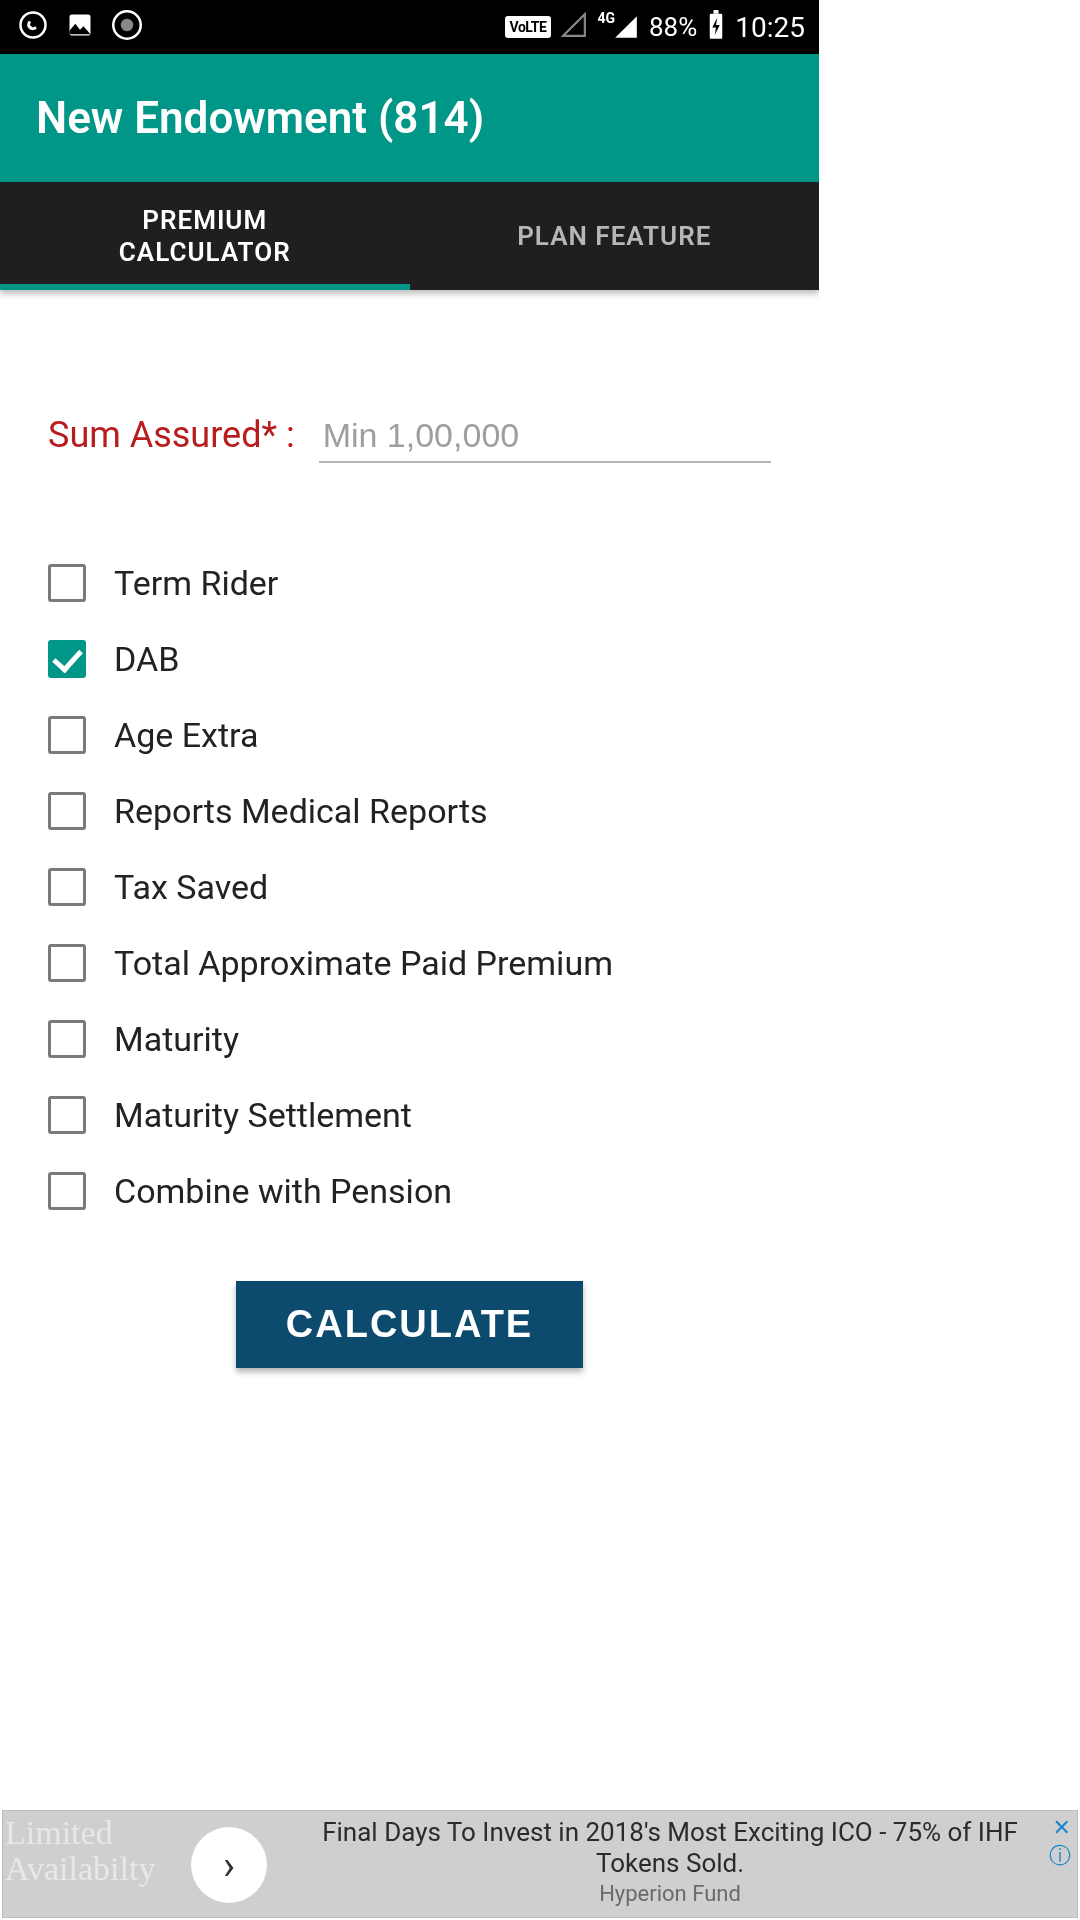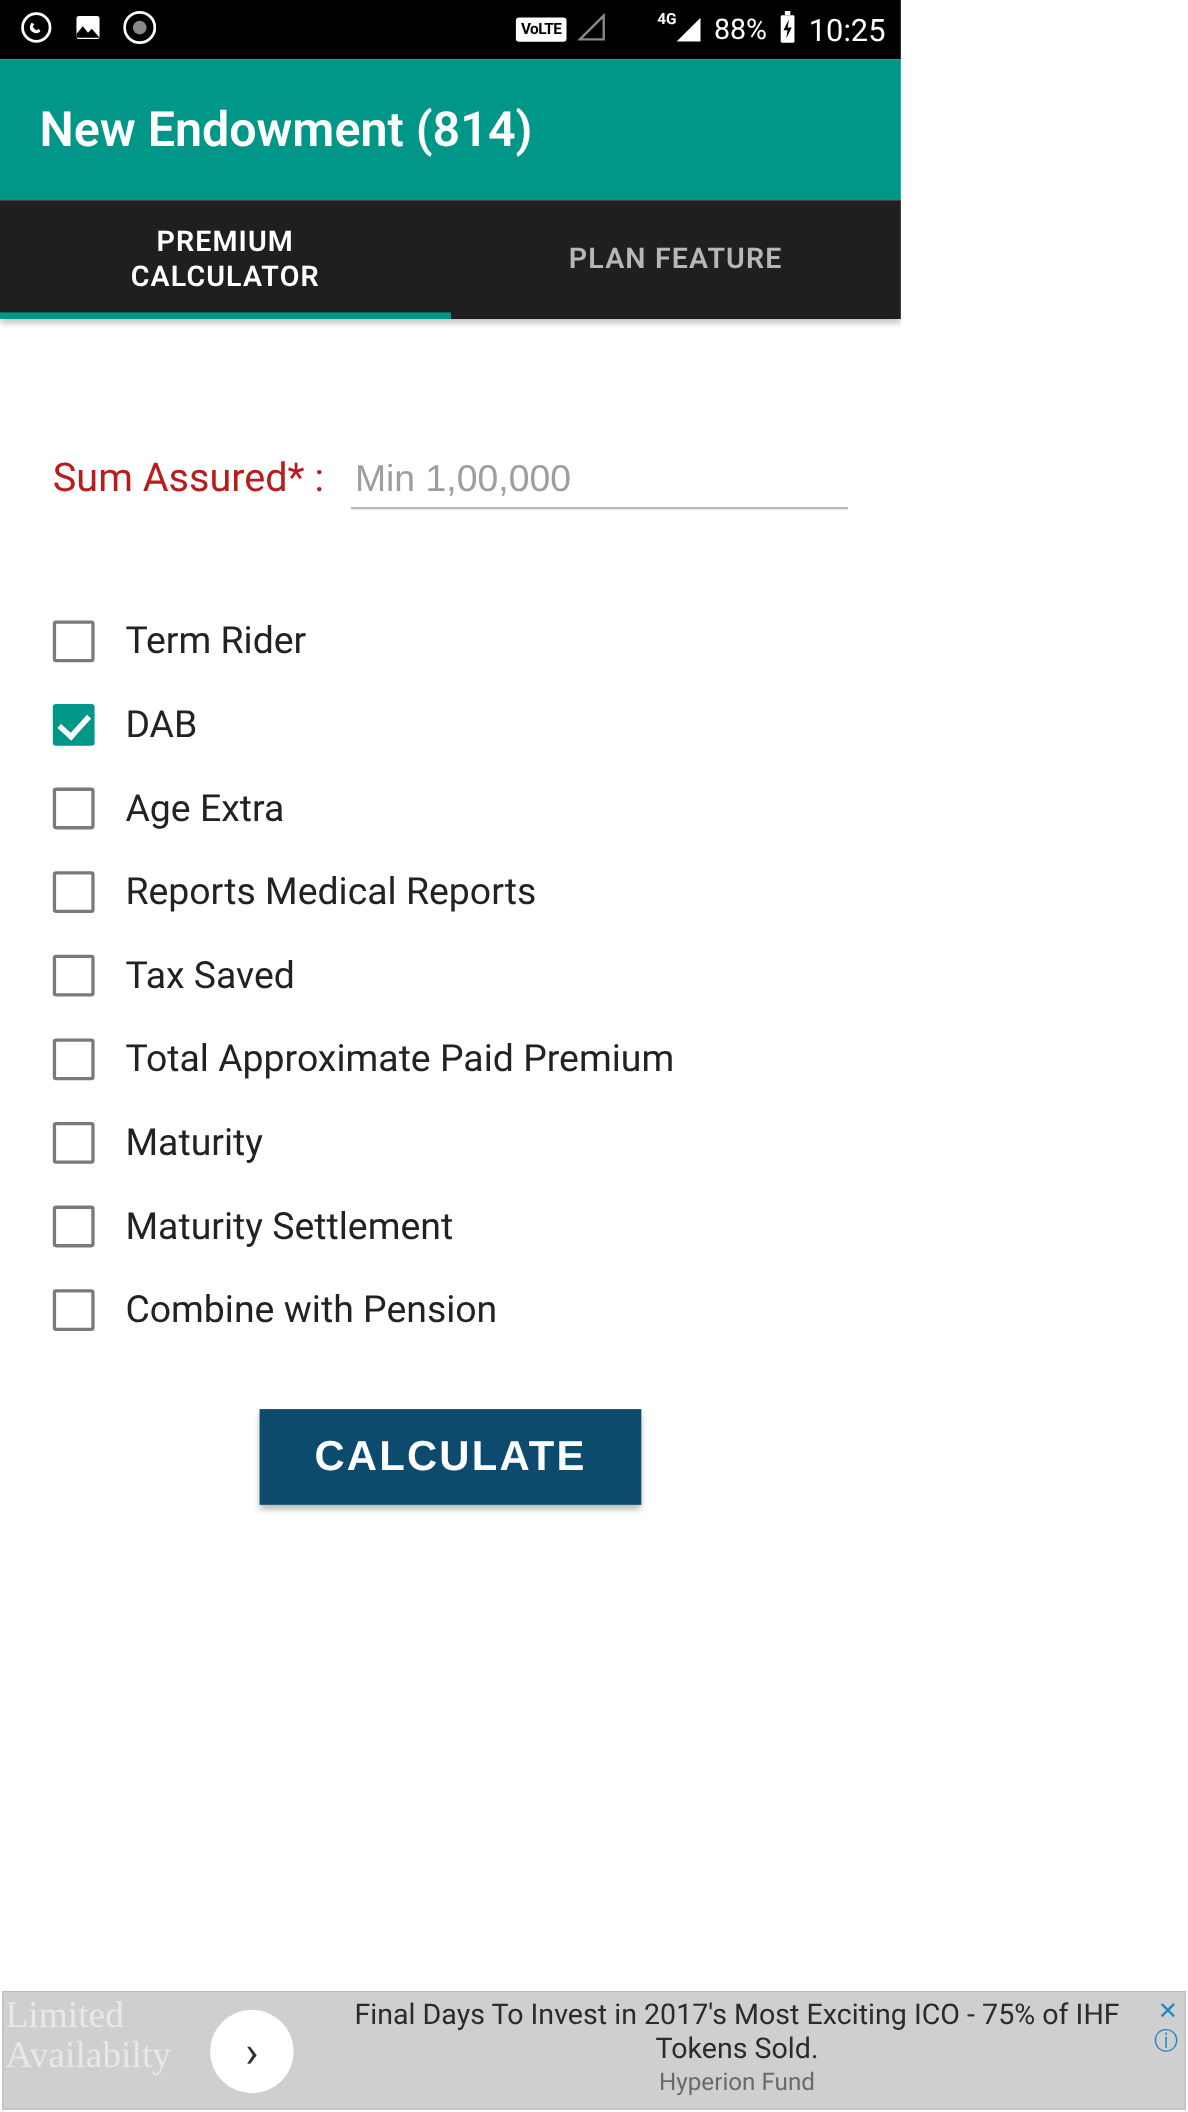--- a/index.html
+++ b/index.html
@@ -81,21 +81,21 @@
     </span>
   </div>
   <div class="status-right">
     <span class="volte-badge">VoLTE</span>
     <span>
       <svg width="26" height="26" viewBox="0 0 24 24" fill="none" stroke="#888" stroke-width="2">
           <path d="M2 22L22 2v20H2z"></path>
         </svg>
     </span>
     <span style="display:flex;align-items:flex-start;">
-      <span class="fourg" style="margin-right:-2px;margin-top:-4px;margin-left:36px;">4G</span>
+      <span class="fourg" style="margin-right:-2px;margin-top:-4px;">4G</span>
       <svg width="26" height="26" viewBox="0 0 24 24" fill="#fff">
           <path d="M2 22L22 2v20H2z"></path>
         </svg>
     </span>
     <span class="battery-text">88%</span>
     <span>
       <svg width="18" height="30" viewBox="0 0 12 24" fill="#fff">
           <rect x="1" y="3" width="10" height="20" rx="1"></rect>
           <rect x="4" y="0" width="4" height="3"></rect>
           <path d="M7 6l-4 8h3l-1 6 4-8H6l1-6z" fill="#000"></path>
@@ -172,18 +172,18 @@
   </div>
 </div>
 
 <div class="ad-banner">
   <div class="ad-limited" style="white-space:pre-line;">Limited
 Availabilty</div>
   <div class="ad-circle">
     <span class="ad-arrow">›</span>
   </div>
   <div class="ad-main">
-    <div class="ad-headline">Final Days To Invest in 2017's Most Exciting ICO - 75% of IHF Tokens Sold.</div>
+    <div class="ad-headline">Final Days To Invest in 2018's Most Exciting ICO - 75% of IHF Tokens Sold.</div>
     <div class="ad-sub">Hyperion Fund</div>
   </div>
   <div class="ad-close">✕</div>
   <div class="ad-info">ⓘ</div>
 </div>
 
 </body></html>

